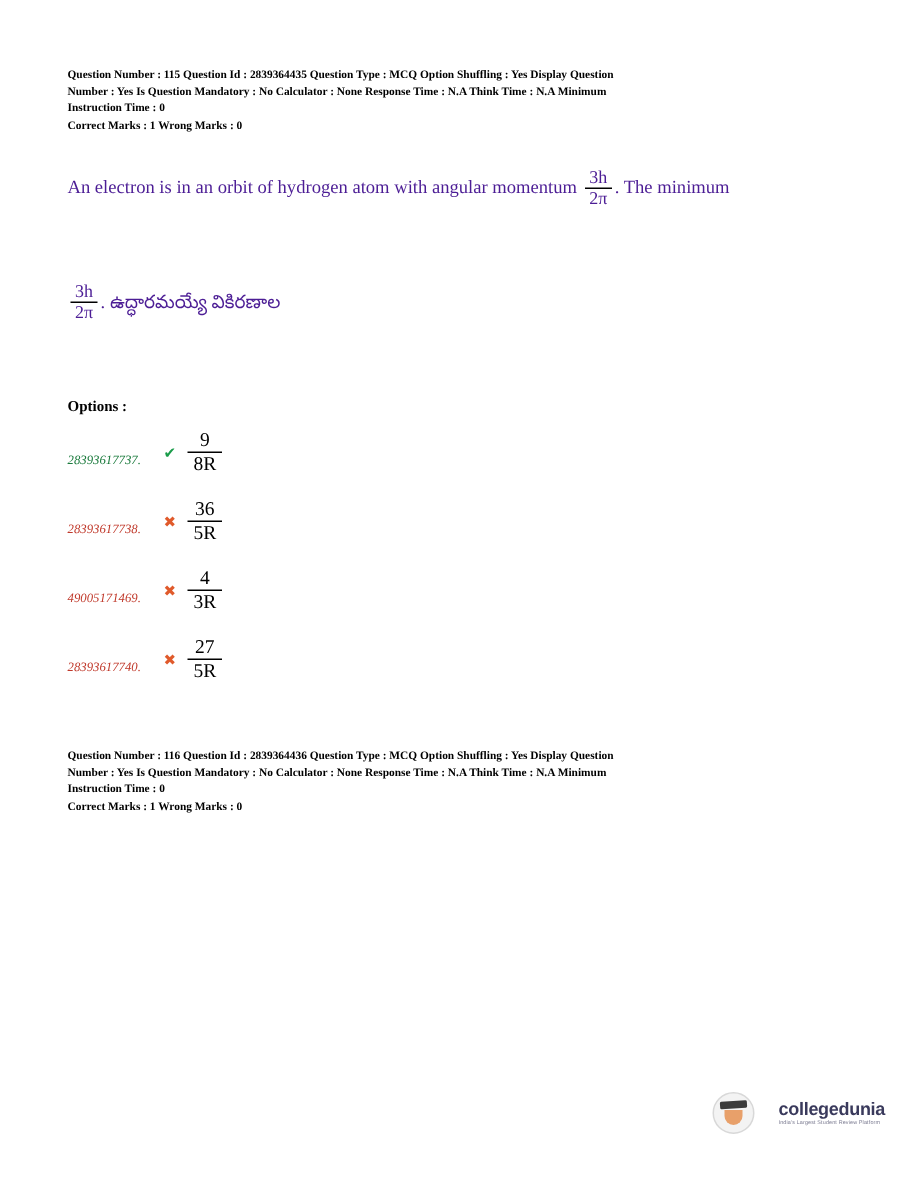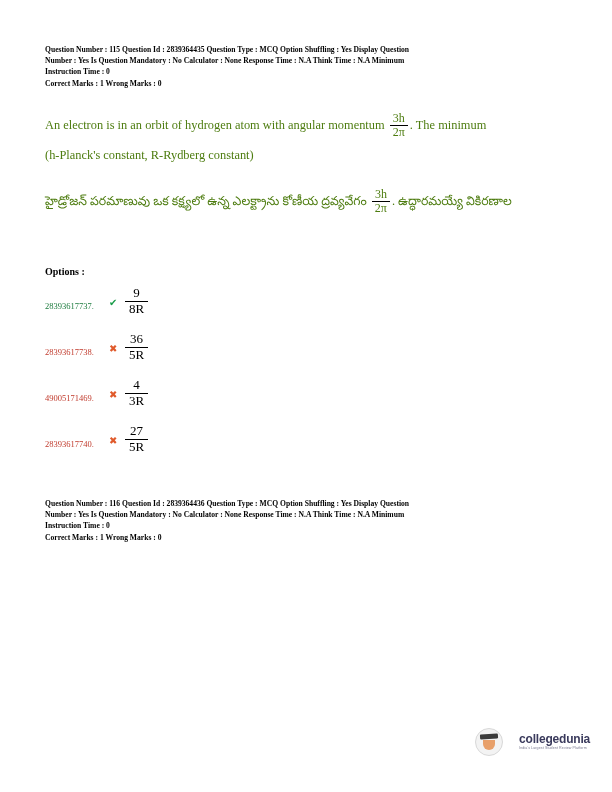--- a/index.html
+++ b/index.html
@@ -35,21 +35,21 @@
   .meta-block .line { display: block; }
   .meta1 { top: 44px; }
   .meta2 { top: 498px; }
 
   .qbody {
     position: absolute;
     left: 45px;
     width: 520px;
     font-size: 12.4px;
     line-height: 17px;
-    color: #4d7c0f;
+    color: #4c1d95;
   }
   .q-en {
     top: 113px;
     text-align: justify;
   }
   .q-en-l2 { margin-top: 12px; }
   .q-en-l3 { margin-top: 8px; }
 
   .q-te {
     top: 189px;
@@ -93,20 +93,21 @@
     left: 45px;
     width: 400px;
     height: 38px;
   }
   .opt .oid {
     position: absolute;
     left: 0;
     top: 17px;
     font-size: 8.5px;
     color: #c0392b;
+    font-style: italic;
   }
   .opt.correct .oid { color: #1a7a3c; }
   .opt .mark {
     position: absolute;
     left: 64px;
     top: 14px;
     font-size: 10px;
     line-height: 10px;
   }
   .opt.correct .mark { color: #1a9c4a; }
@@ -206,26 +207,24 @@
   </div>
 
   <div class="qbody q-en">
     <div>
       <span>An electron is in an orbit of hydrogen atom with angular momentum</span>
       <span class="frac big">
         <span class="num">3h</span>
         <span class="den">2π</span>
       </span><span>. The minimum</span>
     </div>
-    <div class="q-en-l3">(h-Planck's constant, R-Rydberg constant)</div>
   </div>
 
   <div class="qbody q-te">
     <div>
-      <span>హైడ్రోజన్ పరమాణువు ఒక కక్ష్యలో ఉన్న ఎలక్ట్రాను కోణీయ ద్రవ్యవేగం</span>
       <span class="frac big">
         <span class="num">3h</span>
         <span class="den">2π</span>
       </span><span>. ఉద్ధారమయ్యే వికిరణాల</span>
     </div>
   </div>
 
   <div class="options-label">Options :</div>
 
   <div class="opt opt1 correct">

